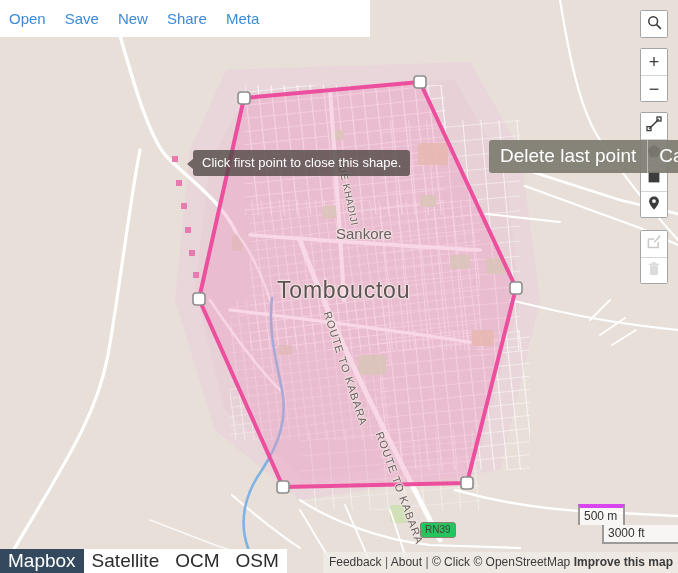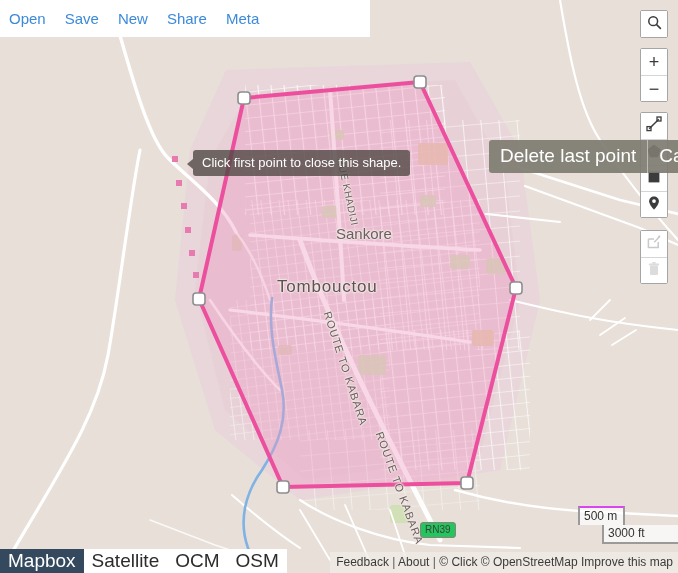--- a/index.html
+++ b/index.html
@@ -26,21 +26,21 @@
 
   .maplabel {
     position: absolute;
     color: #6b5d5d;
     white-space: nowrap;
     pointer-events: none;
     text-shadow:
        1px 0 1.5px #f2eae7, -1px 0 1.5px #f2eae7,
        0 1px 1.5px #f2eae7, 0 -1px 1.5px #f2eae7;
   }
-  #label-tombouctou { font-size: 17px; letter-spacing: .8px; left: 277px; top: 277px; color:#5e5252;}
+  #label-tombouctou { font-size: 23px; letter-spacing: .8px; left: 277px; top: 277px; color:#5e5252;}
   #label-sankore { font-size: 15px; left: 336px; top: 225px; }
   #label-route1 {
     font-size: 11px; letter-spacing: 1px; left: 333px; top: 310px;
     transform: rotate(72deg); transform-origin: 0 0;
   }
   #label-route2 {
     font-size: 11px; letter-spacing: 1px; left: 385px; top: 430px;
     transform: rotate(70deg); transform-origin: 0 0;
   }
   #label-rue-khadiji {
@@ -167,38 +167,38 @@
     right: 0; bottom: 0;
     font-size: 12px;
     color: #3b3b3b;
     background: rgba(240,236,231,.75);
     padding: 3px 5px 4px 6px;
     z-index: 33;
     white-space: nowrap;
   }
   #attribution a { color: #3b3b3b; text-decoration: none; cursor: pointer; }
   #attribution .sep { color: #5a5a5a; }
-  #attr-improve { font-weight: normal; color: #1f1f1f; }
+  #attr-improve { font-weight: bold; color: #1f1f1f; }
 
   
   #scale-wrap {
     position: absolute;
     left: 578px; bottom: 29px;
     z-index: 32;
     font-size: 12px; color: #333;
   }
   .scale-bar {
     background: rgba(255,255,255,.72);
     border: 2px solid #9a9a9a;
     border-top: none;
     box-sizing: border-box;
     padding: 1px 4px 2px;
     line-height: 14px;
   }
-  #scale-m  { width: 47px; border-bottom: none; border-top: 2px solid #d946ef; }
+  #scale-m  { width: 47px; border-bottom: none; border-top: 4px solid #d946ef; }
   #scale-ft { width: 94px; margin-left: 24px; }
 </style>
 </head>
 <body>
 
 <div id="app">
 
   <div id="map">
     <svg width="678" height="573" viewBox="0 0 678 573">
       <defs>

